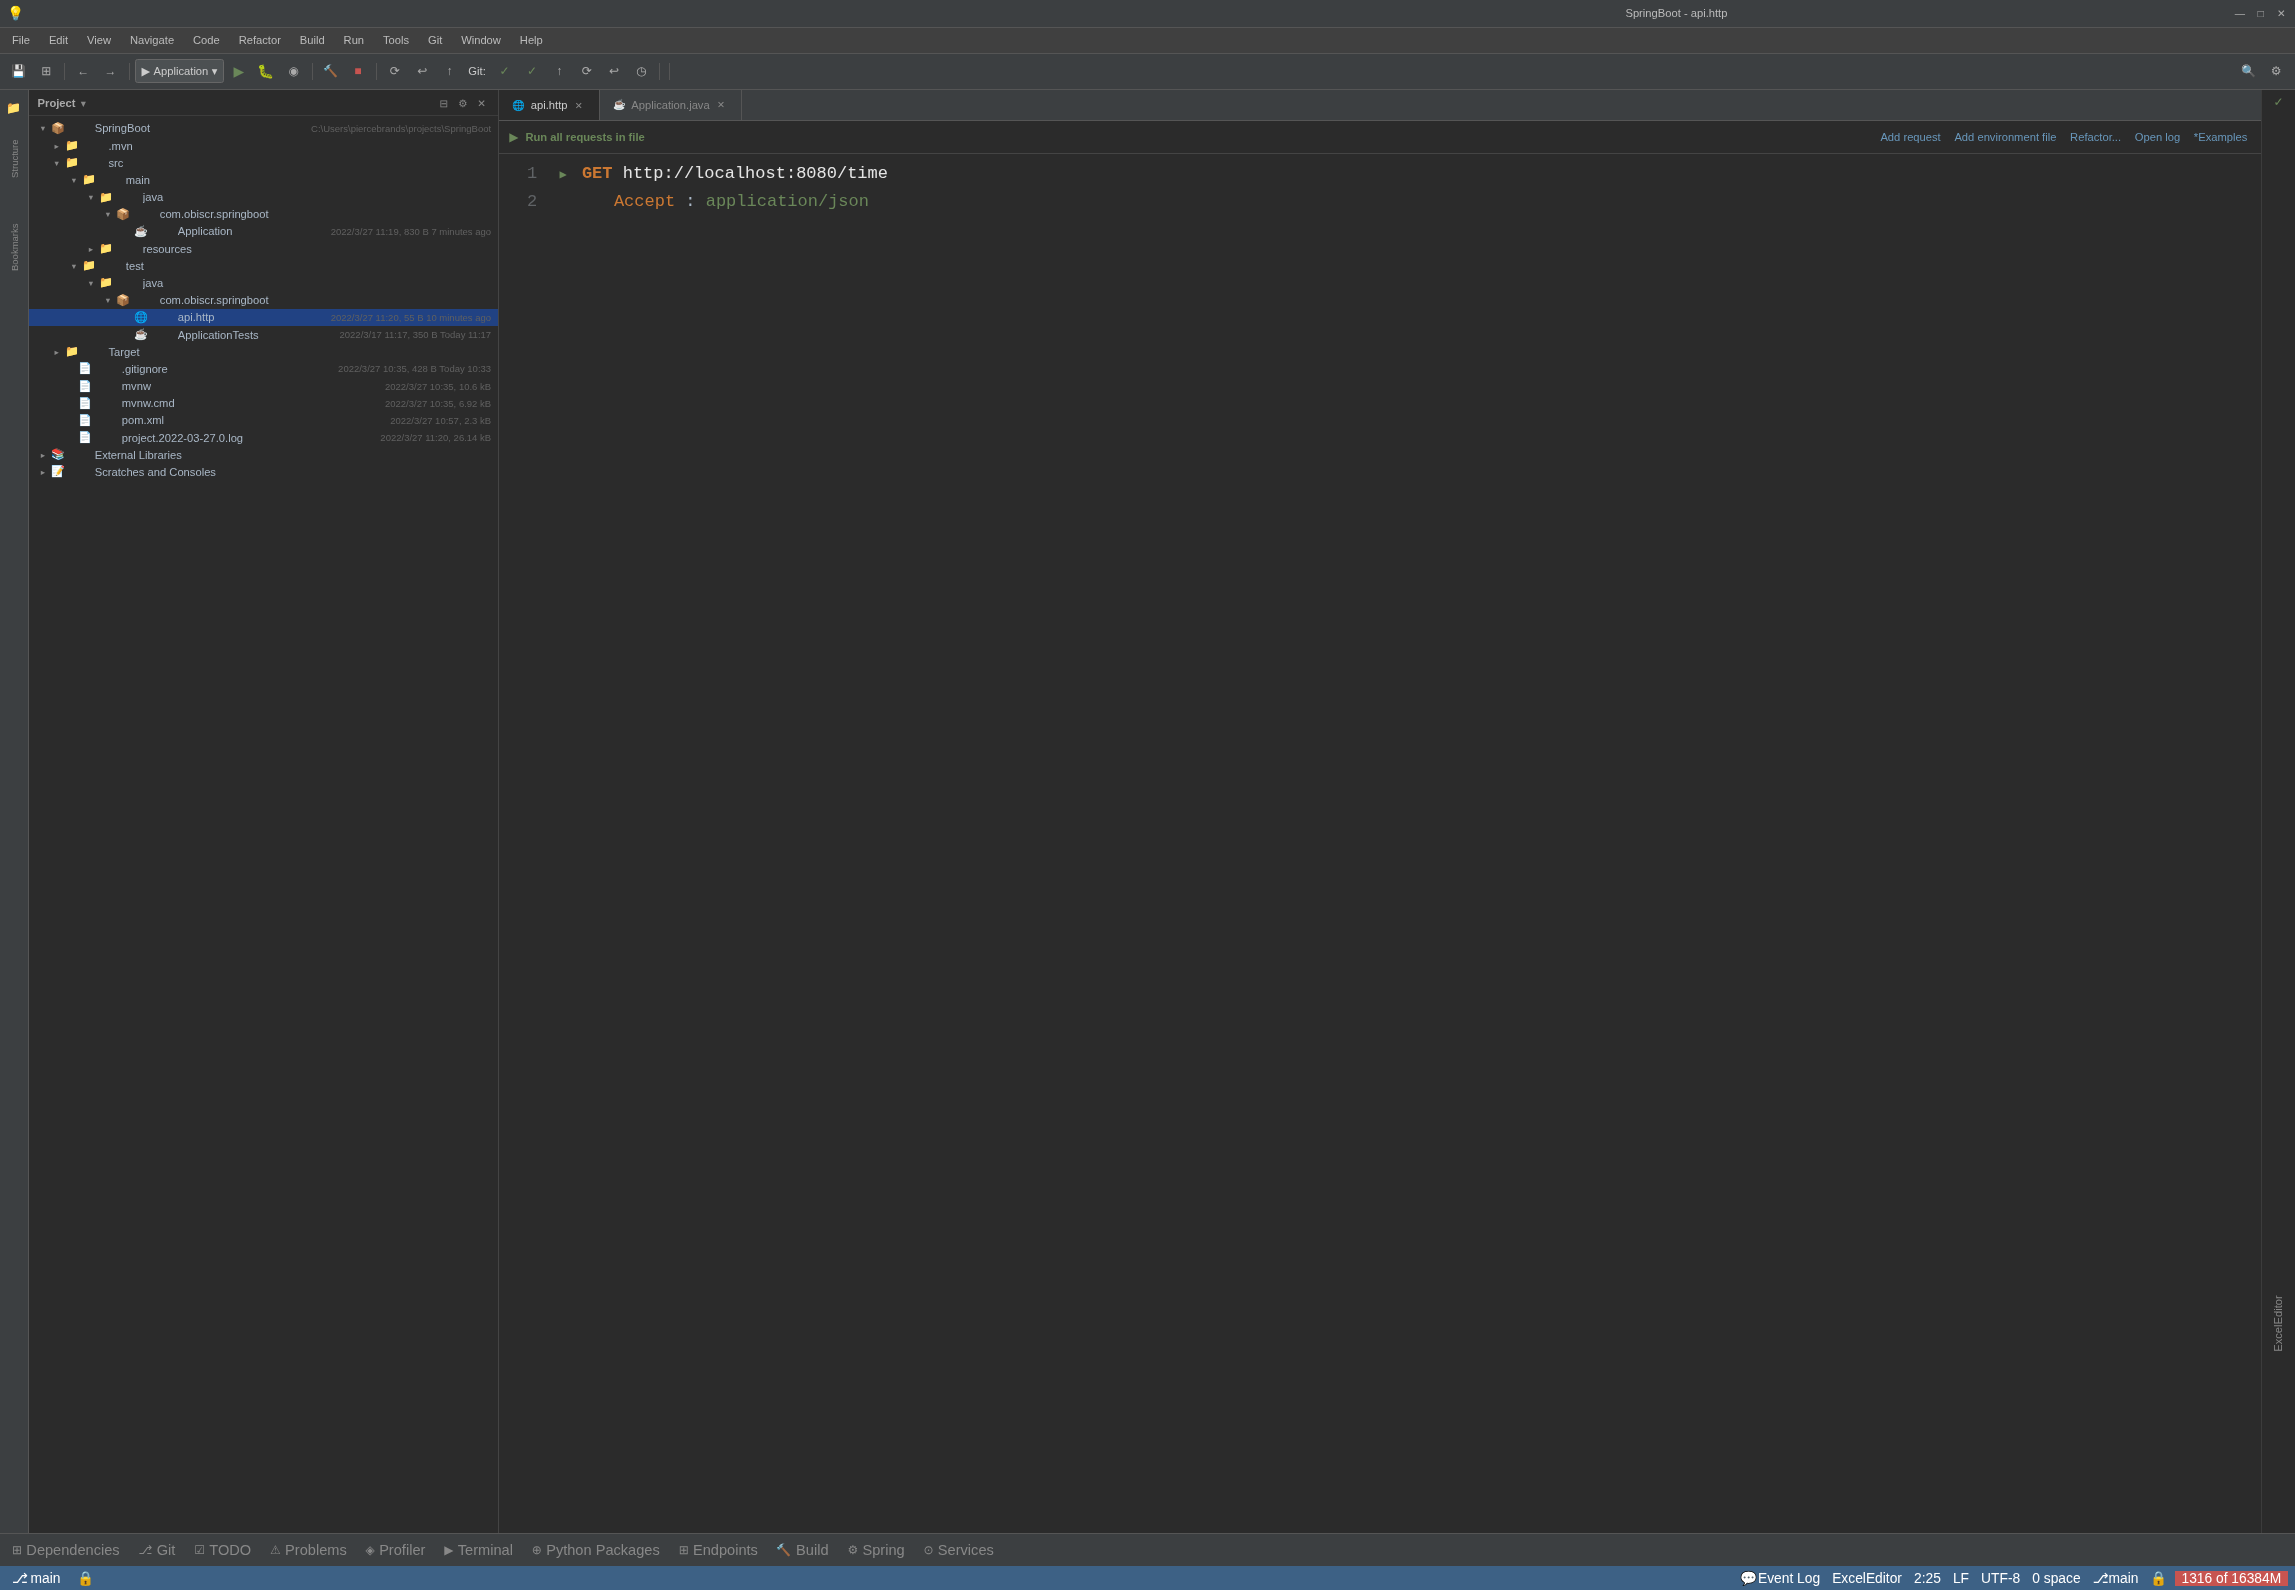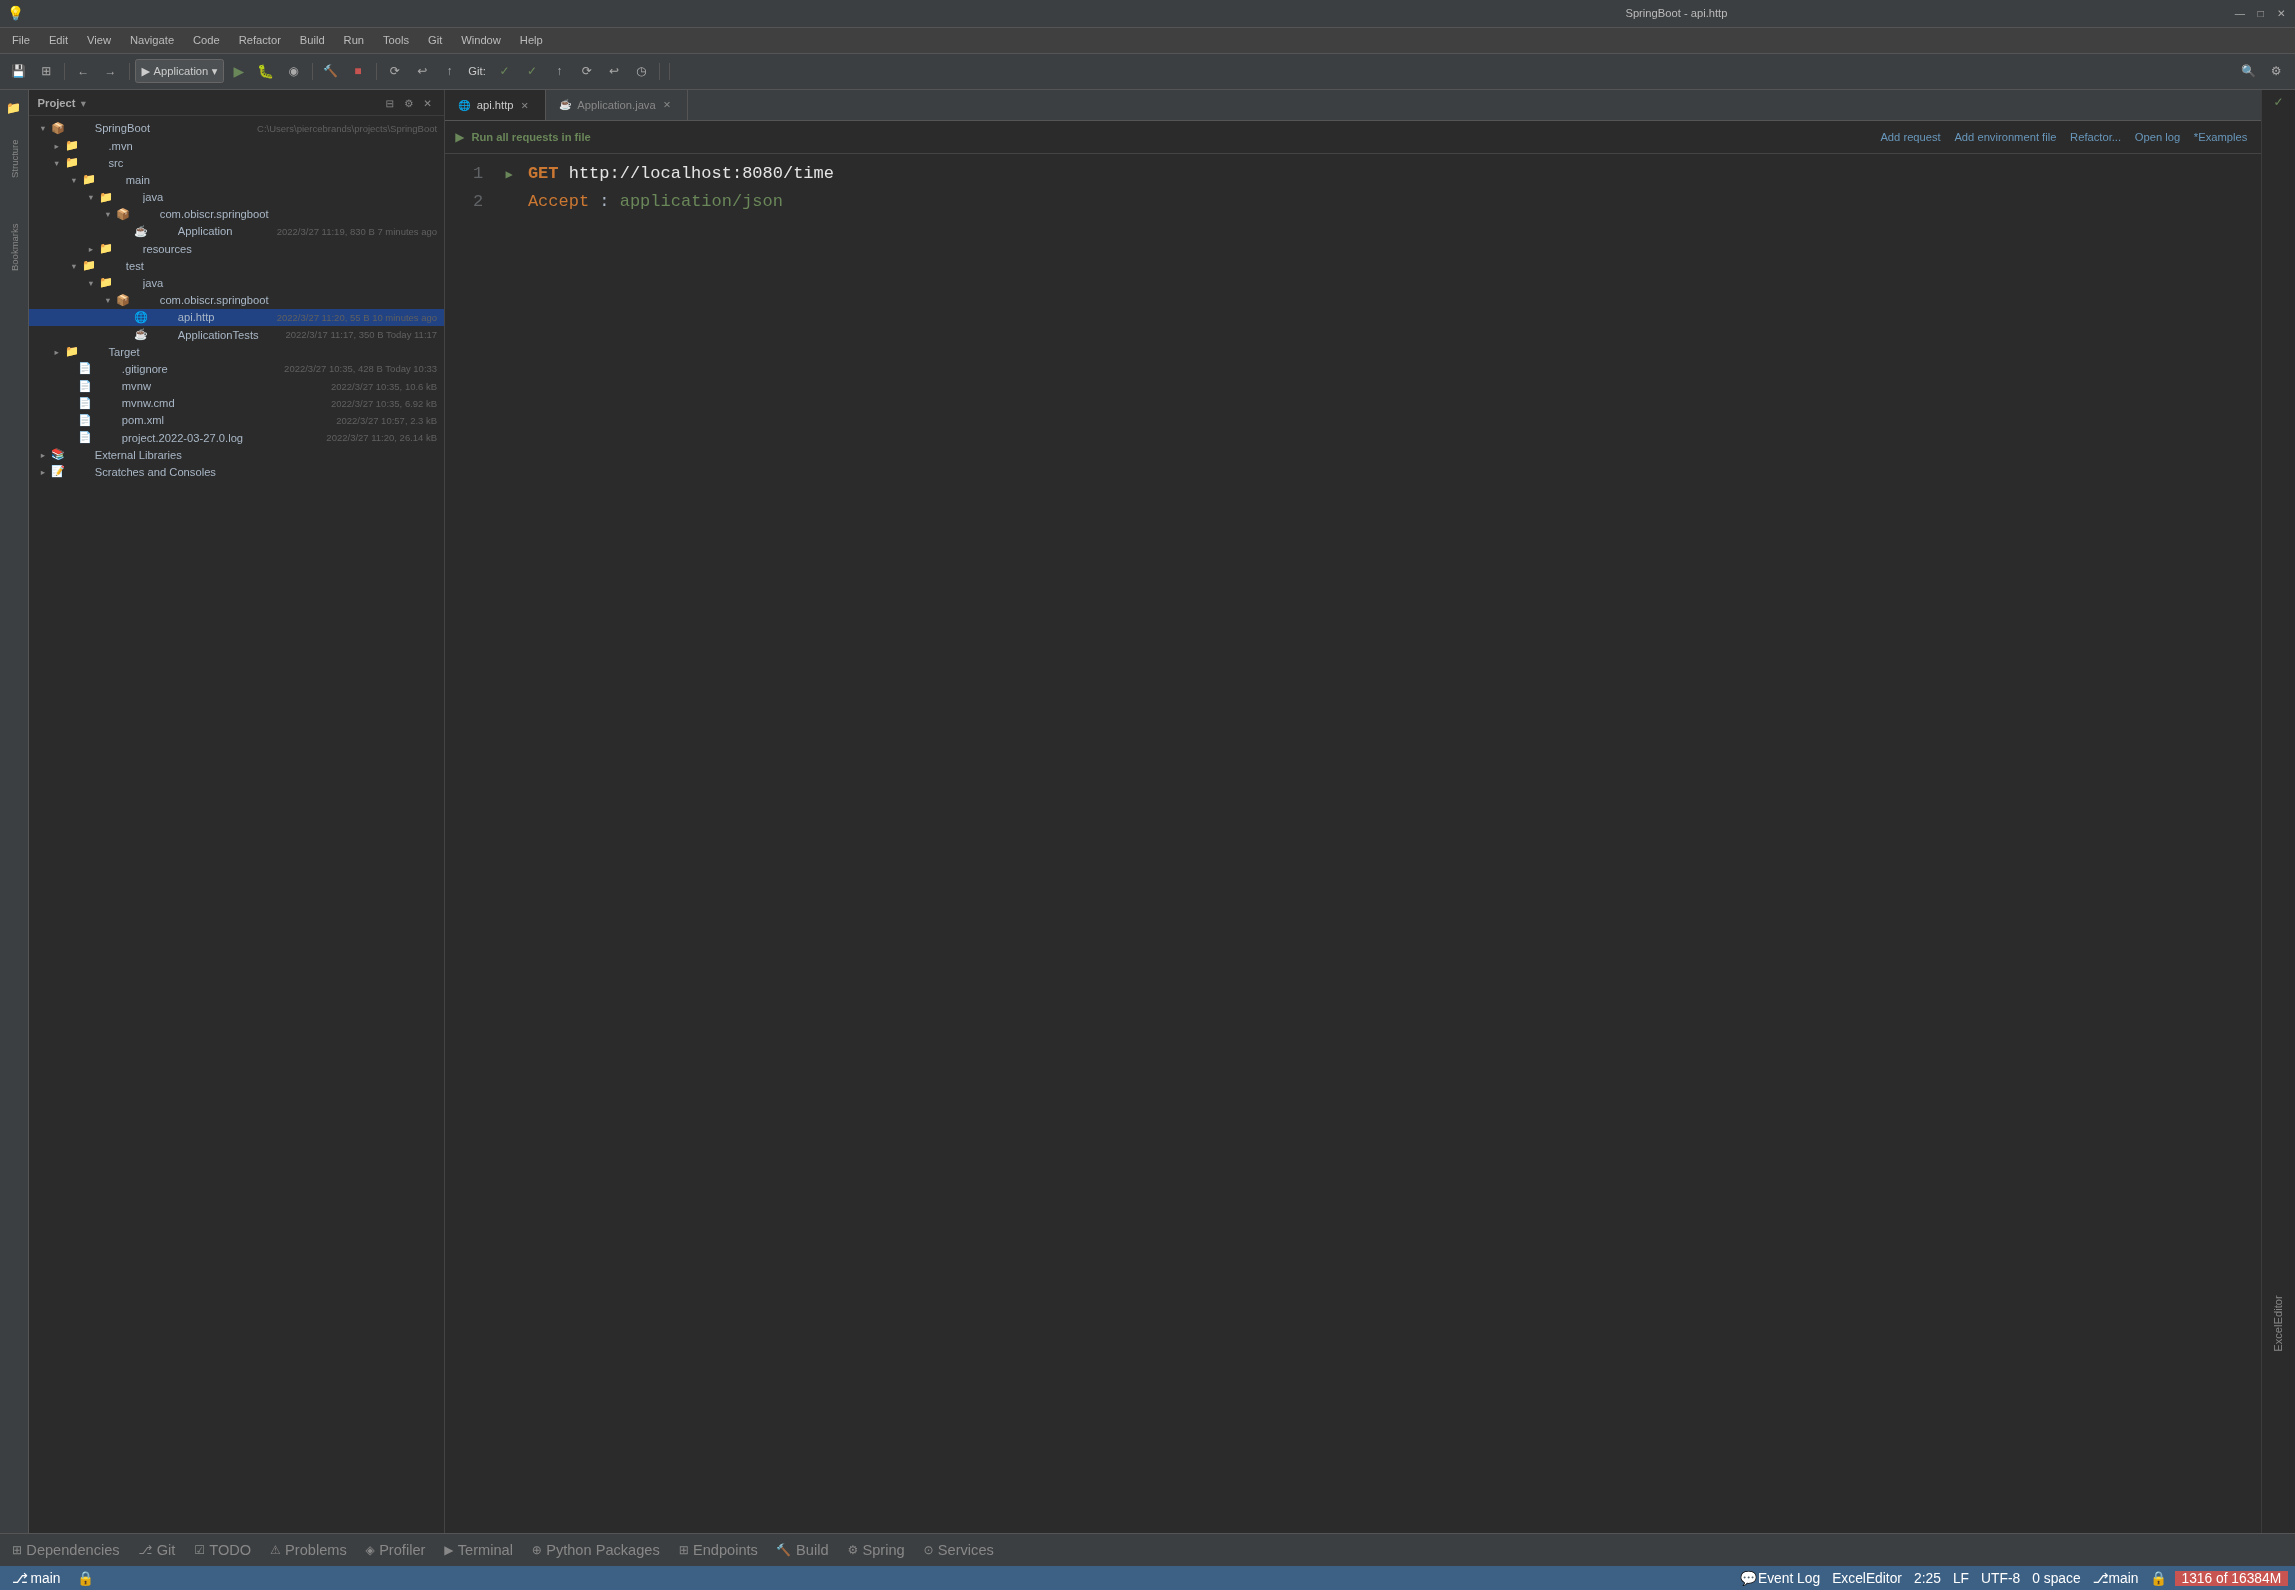--- a/index.html
+++ b/index.html
@@ -142,21 +142,21 @@
       justify-content: center;
       cursor: pointer;
       border-radius: 2.6px;
       color: #888;
       font-size: 12px;
     }
     .sidebar-icon.active { color: #6897bb; }
 
     
     .file-tree {
-      width: 416px;
+      width: 470px;
       background: #2b2b2b;
       border-right: 0.9px solid #444;
       display: flex;
       flex-direction: column;
       overflow: hidden;
       flex-shrink: 0;
     }
     .file-tree-header {
       display: flex;
       align-items: center;
@@ -341,21 +341,21 @@
       color: #6a8759;
       font-size: 12px;
       cursor: pointer;
     }
     .code-content {
       flex: 1;
       padding-left: 6.9px;
     }
     .kw-get { color: #cc7832; font-weight: bold; }
     .kw-url { color: #e5e5e5; }
-    .kw-accept { color: #cc7832; }
+    .kw-accept { color: #cc7832; margin-left: 32px; }
     .kw-val { color: #6a8759; }
 
     
     .bottom-tabs {
       height: 33px;
       background: #3c3f41;
       display: flex;
       align-items: center;
       border-top: 0.9px solid #555;
       flex-shrink: 0;

